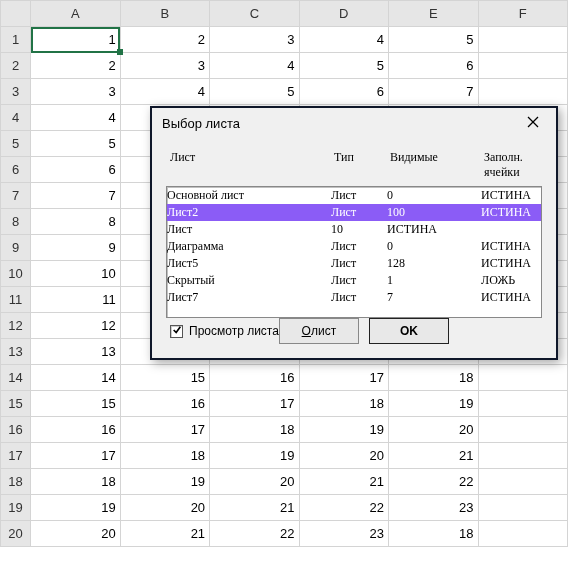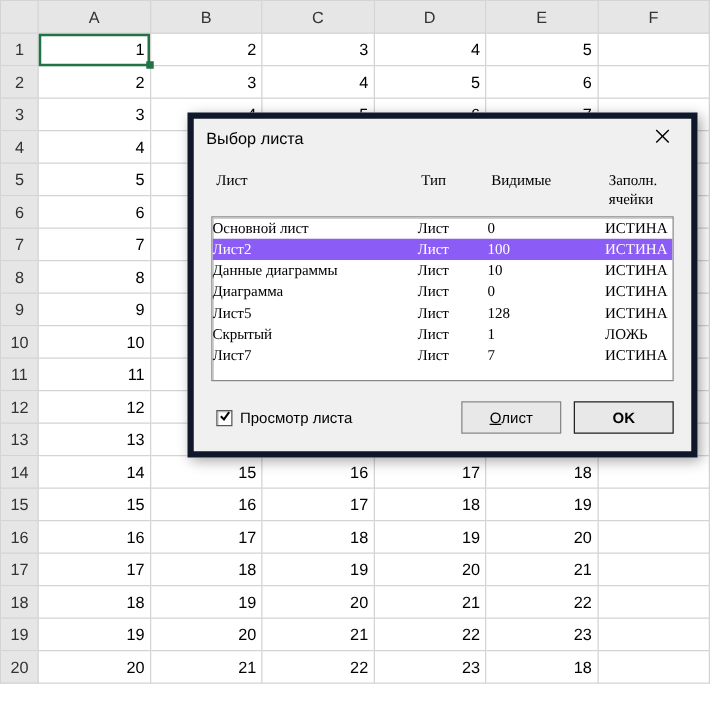--- a/index.html
+++ b/index.html
@@ -38,24 +38,24 @@
     content: "";
     position: absolute;
     right: -3px; bottom: -3px;
     width: 6px; height: 6px;
     background: #217346;
   }
 
   
   .dialog {
     position: absolute;
-    left: 150px; top: 90px;
+    left: 150px; top: 106px;
     width: 408px;
     background: #f0f0f0;
-    border: 5px solid #0f172a;
+    border: 2px solid #0f172a;
     box-shadow: 3px 3px 10px rgba(0,0,0,.35);
   }
   .dialog .titlebar {
     height: 30px;
     display: flex;
     align-items: center;
     padding: 0 8px 0 10px;
     font-size: 13px;
     color: #000;
     justify-content: space-between;
@@ -84,22 +84,20 @@
     overflow: hidden;
     box-shadow: inset 1px 1px 0 #c0c0c0;
   }
   .list-row { color: #000; }
   .list-row > div { padding: 1px 0; white-space: nowrap; overflow: hidden; }
   .list-row.selected { background: #8b5cf6; color: #fff; }
 
   .dialog .footer {
     display: flex;
     align-items: center;
-    justify-content: space-between;
-    margin-top: 16px;
   }
   .checkbox { display: flex; align-items: center; gap: 6px; font-size: 12px; margin-left: 4px; }
   .checkbox .box {
     width: 13px; height: 13px; border: 1px solid #555; background: #fff;
     display: flex; align-items: center; justify-content: center;
     box-shadow: inset 1px 1px 0 #ccc;
   }
   .checkbox .box svg { width: 10px; height: 10px; stroke: #000; stroke-width: 2; fill: none; }
 
   .buttons { display: flex; gap: 10px; }
@@ -337,21 +335,20 @@
             <div>0</div>
             <div>ИСТИНА</div>
           </div>
           <div class="list-row selected">
             <div>Лист2</div>
             <div>Лист</div>
             <div>100</div>
             <div>ИСТИНА</div>
           </div>
           <div class="list-row">
-            <div>Данные диаграммы</div>
             <div>Лист</div>
             <div>10</div>
             <div>ИСТИНА</div>
           </div>
           <div class="list-row">
             <div>Диаграмма</div>
             <div>Лист</div>
             <div>0</div>
             <div>ИСТИНА</div>
           </div>

